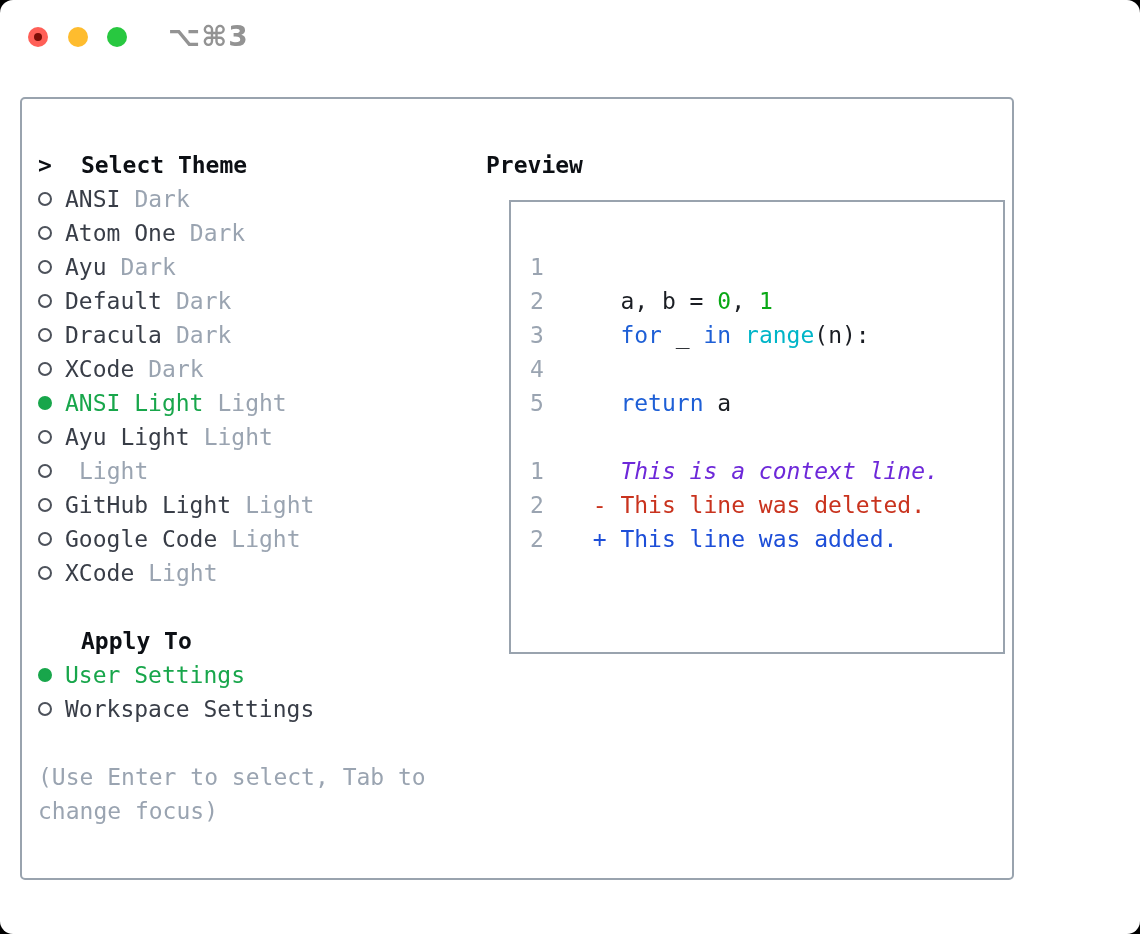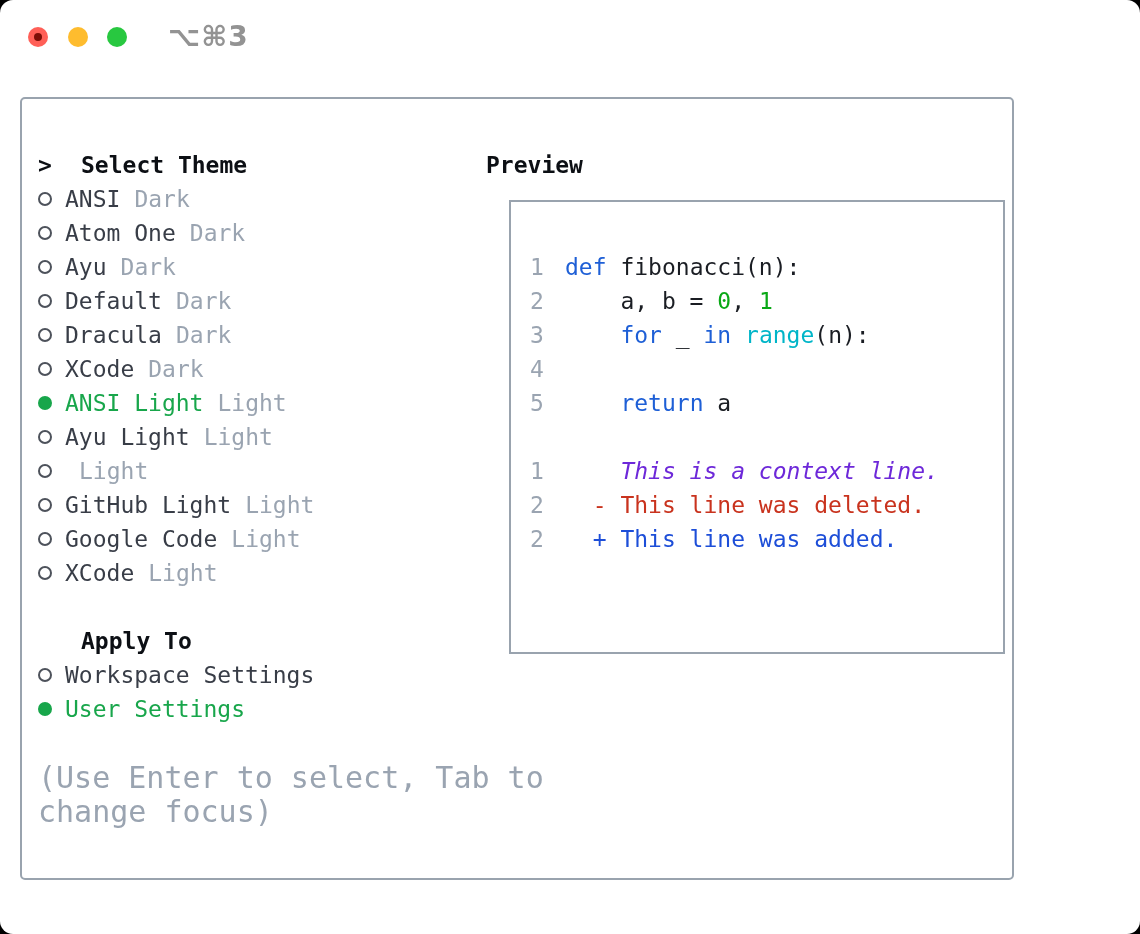--- a/index.html
+++ b/index.html
@@ -32,21 +32,21 @@
   .row{height:34px;display:flex;align-items:center;font-size:23px;white-space:pre;}
   .marker{width:27px;display:flex;align-items:center;flex:none;}
   .dot{width:10px;height:10px;border:2px solid #4d525b;border-radius:50%;background:transparent;}
   .dot.sel{background:#18a64b;border-color:#18a64b;}
   .cursor-ch{font-weight:700;color:#0c0f14;}
   .hdr{font-weight:700;color:#0c0f14;margin-left:16px;}
   .name{color:#383d47;}
   .name.selected{color:#18a64b;}
   .variant{color:#9aa4b1;margin-left:14px;}
   .spacer{height:34px;}
-  .hint-line{height:34px;display:flex;align-items:center;font-size:30px;color:#9aa4b1;white-space:pre;}
+  .hint-line{height:34px;display:flex;align-items:center;font-size:23px;color:#9aa4b1;white-space:pre;}
   
   .preview-col{position:absolute;left:464px;top:49px;}
   .preview-header{height:34px;display:flex;align-items:center;font-size:23px;font-weight:700;color:#0c0f14;}
   .preview-box{
     position:absolute;left:487px;top:101px;width:473px;height:402px;
     border:2px solid #99a3ae;background:#fff;
     padding-top:48px;padding-left:19px;box-sizing:content-box;
     overflow:hidden;
   }
   .cline{height:34px;display:flex;align-items:center;font-size:23px;white-space:pre;}
@@ -99,35 +99,35 @@
         </div>
 
       <div class="spacer"></div>
 
       <div class="row">
         <span class="marker"></span>
         <span class="hdr">Apply To</span>
       </div>
 
       <div id="apply-list">
+          <div class="row"><span class="marker"><span class="dot sel"></span></span><span class="name selected">User Settings</span></div>
           <div class="row"><span class="marker"><span class="dot"></span></span><span class="name">Workspace Settings</span></div>
-          <div class="row"><span class="marker"><span class="dot sel"></span></span><span class="name selected">User Settings</span></div>
         </div>
 
       <div class="spacer"></div>
 
       <div class="hint-line">(Use Enter to select, Tab to</div>
       <div class="hint-line">change focus)</div>
     </div>
 
     <div class="preview-col">
       <div class="preview-header">Preview</div>
     </div>
     <div class="preview-box" id="preview-box">
-        <div class="cline"><span class="ln">1</span><span><span class="tk-kw">def</span><span class="tk-fg"> fibonacci(n):</span></span></div>
+        <div class="cline"><span class="ln">1</span></div>
         <div class="cline"><span class="ln">2</span><span><span class="tk-fg">    a, b = </span><span class="tk-num">0</span><span class="tk-fg">, </span><span class="tk-num">1</span></span></div>
         <div class="cline"><span class="ln">3</span><span><span class="tk-fg">    </span><span class="tk-kw">for</span><span class="tk-fg"> _ </span><span class="tk-kw">in</span><span class="tk-fg"> </span><span class="tk-fn">range</span><span class="tk-fg">(n):</span></span></div>
         <div class="cline"><span class="ln">4</span></div>
         <div class="cline"><span class="ln">5</span><span><span class="tk-fg">    </span><span class="tk-kw">return</span><span class="tk-fg"> a</span></span></div>
         <div class="cline"><span class="ln"></span><span></span></div>
         <div class="cline"><span class="ln">1</span><span><span class="tk-muted">    This is a context line.</span></span></div>
         <div class="cline"><span class="ln">2</span><span><span class="tk-del">  - This line was deleted.</span></span></div>
         <div class="cline"><span class="ln">2</span><span><span class="tk-add">  + This line was added.</span></span></div>
       </div>
 

